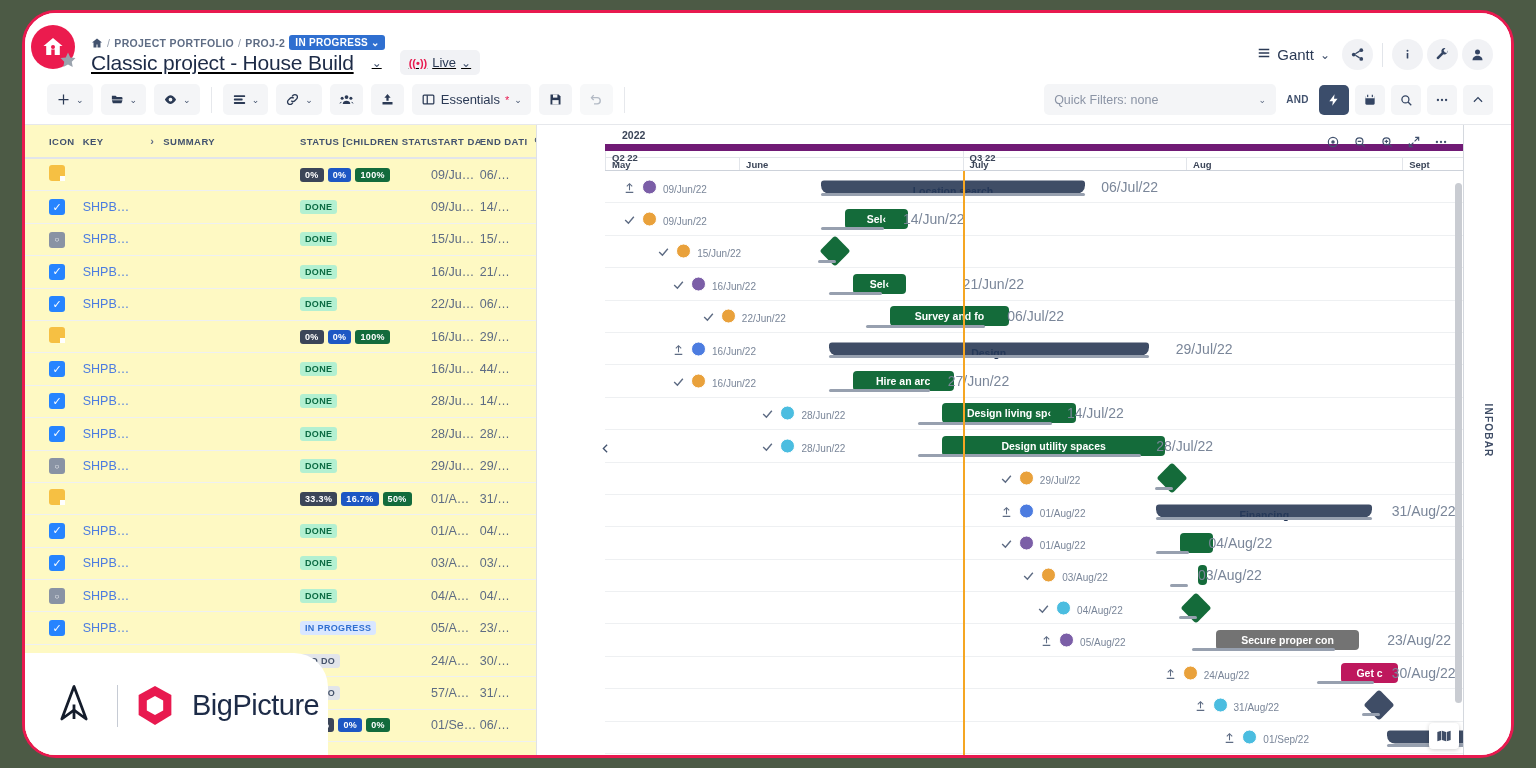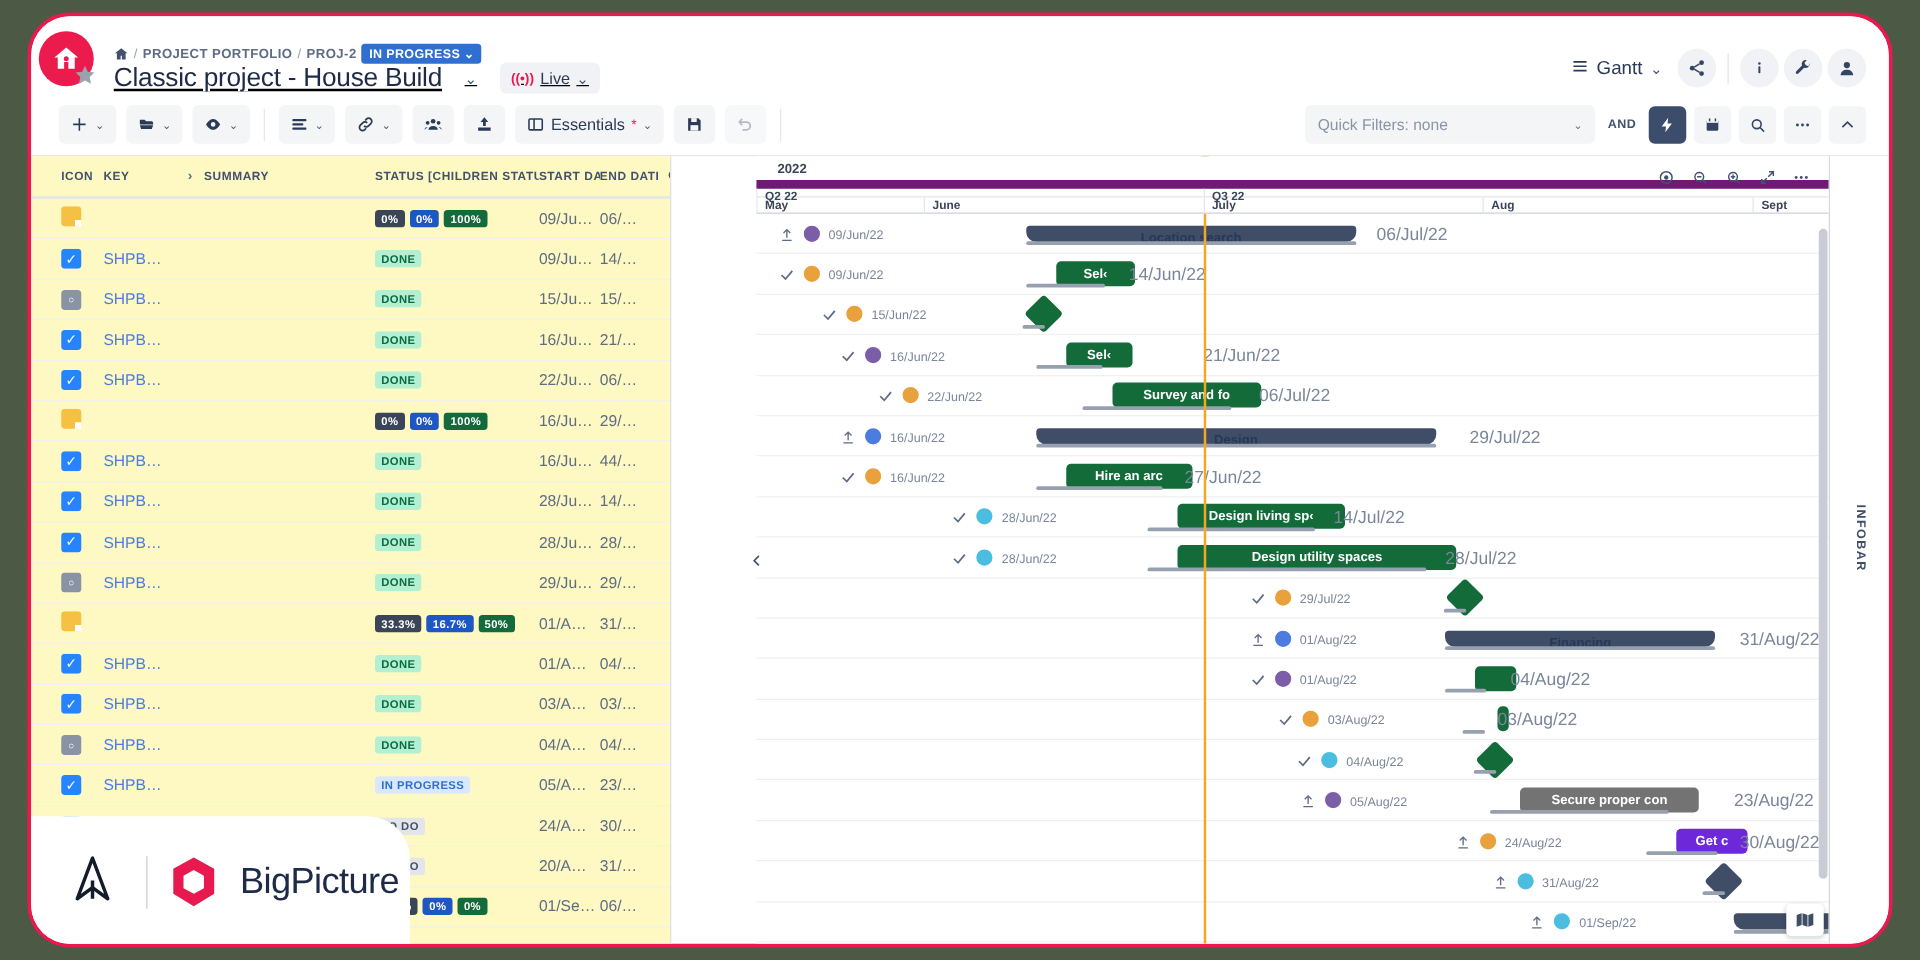--- a/index.html
+++ b/index.html
@@ -135,21 +135,21 @@
   .meta{ position:absolute; top:50%; transform:translateY(-50%); display:flex; align-items:flex-end; gap:6px;
     font-size:10px; color:#7a8699; white-space:nowrap;}
   .mk{ width:13px;height:13px;color:#5e6c84;}
   .av{ width:15px;height:15px;border-radius:50%; display:inline-block; border:1.5px solid #fff;}
   .enddate{ position:absolute; top:50%; transform:translateY(-50%); font-size:14px; color:#7a8699; white-space:nowrap;}
   .bar{ position:absolute; top:50%; transform:translateY(-50%); height:20px; border-radius:4px;
     display:flex; align-items:center; justify-content:center; color:#fff; font-size:10.5px; font-weight:bold;
     overflow:hidden; white-space:nowrap;margin-left:24px;}
   .bar.green{ background:#146b3a;}
   .bar.blue{ background:#737373;}
-  .bar.grey{ background:#6d28d9;}
+  .bar.grey{ background:#be185d;}
   .summary-bar{ position:absolute; top:50%; transform:translateY(-50%); height:13px; background:#3f4d66;
     border-radius:3px 3px 8px 8px; display:flex; align-items:center; justify-content:center;}
   .summary-bar .lbl{ position:absolute; color:#253858; font-size:10.5px; font-weight:bold; top:4px; }
   .ms{ position:absolute; top:50%; width:22px;height:22px; margin-top:-11px; background:#146b3a; transform:rotate(45deg); border-radius:3px;}
   .ms.grey{ background:#3f4d66;}
   .prog{ position:absolute; height:3px; background:#97a0af; border-radius:2px;}
   
   .marker{ position:absolute; top:0; bottom:0; width:2px; z-index:4;}
   .marker .knob{ position:absolute; top:-13px; left:-6px; width:14px;height:14px;border-radius:50%;}
   .today{ background:#f5a623; }
@@ -664,21 +664,21 @@
      <div class="cell sum">
             <div class="tw">
               <div class="vline"></div>
               <div class="dot"></div>
             </div>
             <span class="sum-txt "></span>
           </div>
      <div class="cell status">
             <span class="lz todo">TO DO</span>
           </div>
-     <div class="cell start">20/A…</div>
+     <div class="cell start">57/A…</div>
      <div class="cell end">31/…</div>
         </div>
         <div class="grid-row">
           <div class="cell icon"><span class="ti epic"></span></div>
      <div class="cell key"></div>
      <div class="cell sum">
             <div class="tw"></div>
             <span class="sum-txt grp"></span>
           </div>
      <div class="cell status">

